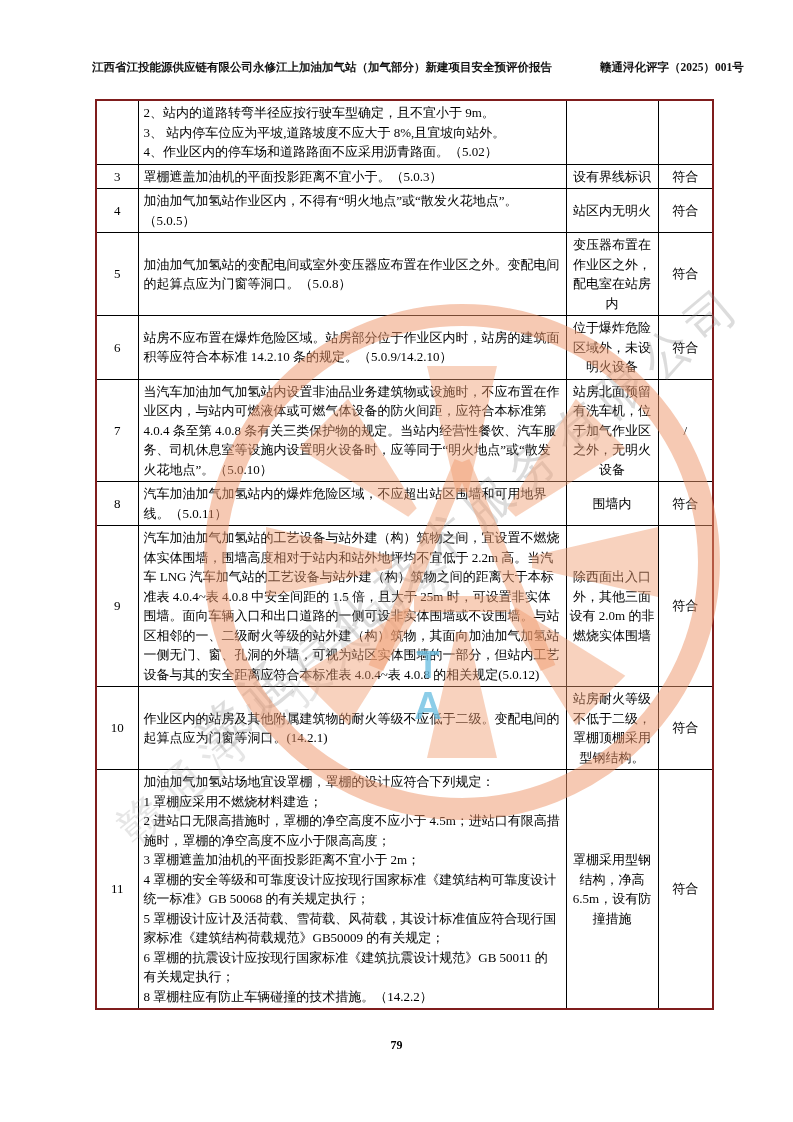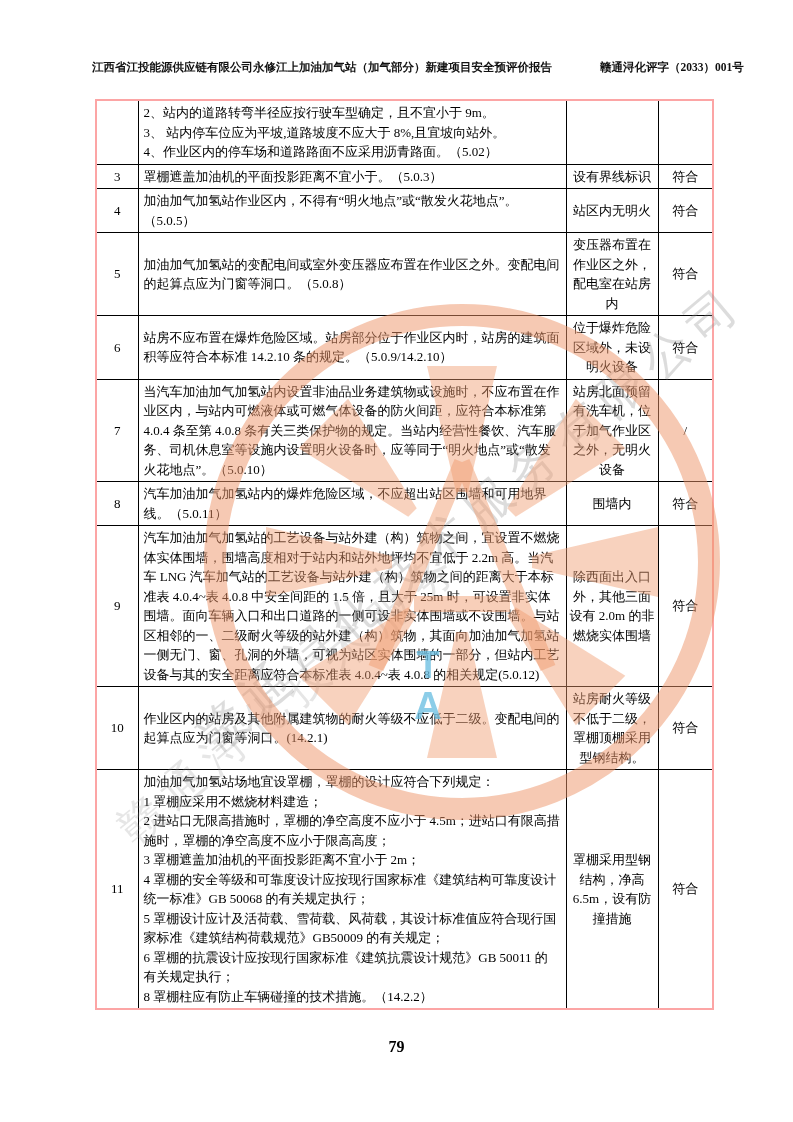--- a/index.html
+++ b/index.html
@@ -16,42 +16,42 @@
     top: 60px; left: 92px; width: 622px;
     display: flex; justify-content: space-between; align-items: baseline;
     font-size: 11.5px; font-weight: 600; white-space: nowrap; color: #111;
     z-index: 2;
     gap: 48px;
   }
   .doc-table {
     position: absolute;
     top: 99px; left: 95px;
     border-collapse: collapse;
-    border: 2px solid #fca5a5;
+    border: 2px solid #7f1d1d;
     table-layout: fixed;
     width: 617px;
     z-index: 2;
     background: transparent;
     font-family: Liberation Serif, serif;
   }
   .doc-table td {
     border: 1px solid #000;
     font-size: 13px;
     line-height: 19.5px;
     vertical-align: middle;
     overflow: hidden;
   }
   .col-no      { width: 42px;  text-align: center; padding: 1px 2px; }
   .col-content { width: 428px; text-align: left;   padding: 2px 5px; white-space: pre-wrap; }
   .col-finding { width: 92px;  text-align: center; padding: 2px 3px; }
   .col-result  { width: 55px;  text-align: center; padding: 1px 2px; }
   .page-number {
     position: absolute;
     top: 1038px; left: 0; width: 793px;
-    text-align: center; font-size: 16px; font-weight: 600;
+    text-align: center; font-size: 12px; font-weight: 600;
     z-index: 2;
   }
   
   .watermark-layer {
     position: absolute; inset: 0;
     z-index: 3;
     pointer-events: none;
   }
   .stamp-svg { position: absolute; left: 0; top: 0; }
   .wm-diag {
@@ -75,21 +75,21 @@
     color: rgba(108, 191, 226, 0.78);
     text-align: center;
     white-space: pre-line;
   }
 </style>
 </head>
 <body>
 
 <div class="page-header">
   <span>江西省江投能源供应链有限公司永修江上加油加气站（加气部分）新建项目安全预评价报告</span>
-  <span>赣通浔化评字（2033）001号</span>
+  <span>赣通浔化评字（2025）001号</span>
 </div>
 
 <table class="doc-table">
   <colgroup>
     <col style="width:42px">
       <col style="width:428px">
       <col style="width:92px">
       <col style="width:55px">
   </colgroup>
   <tbody>

